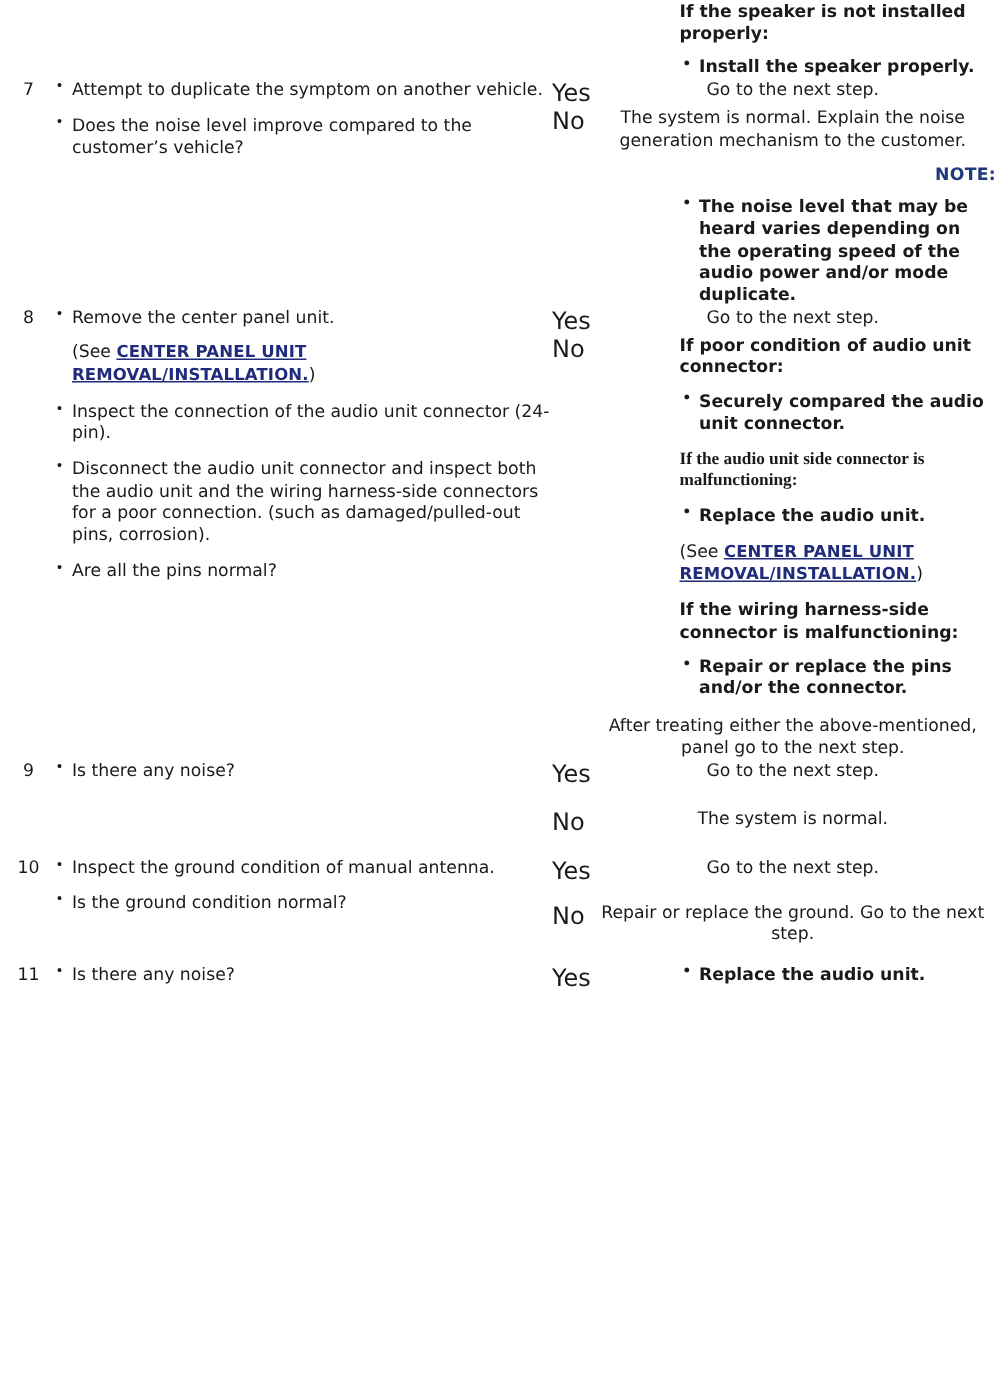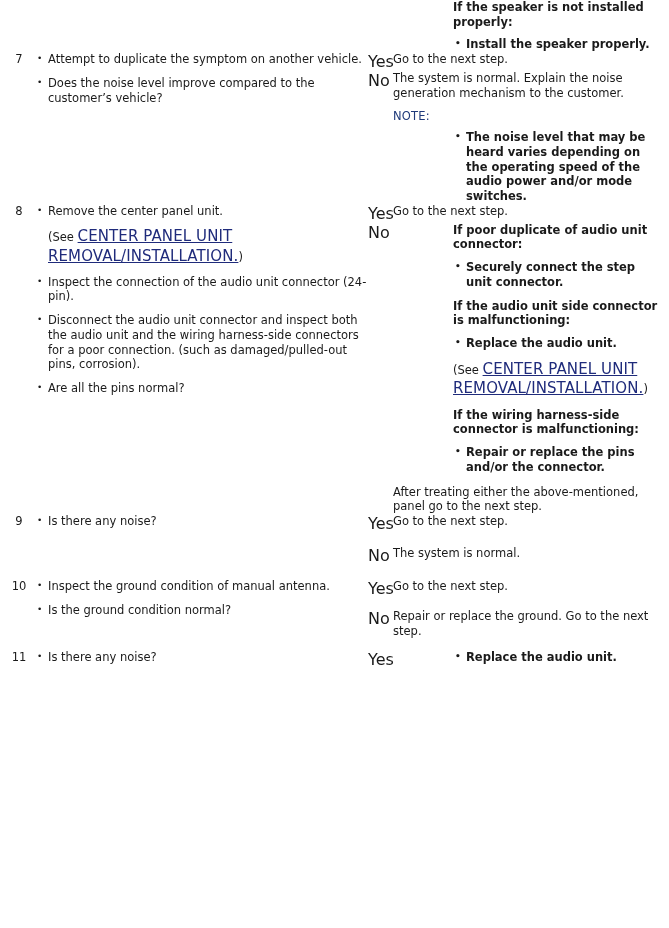--- a/index.html
+++ b/index.html
@@ -104,45 +104,47 @@
     color: #1a1a1a;
   }
   ul.bl > li.nobullet { padding-left: 13px; }
   ul.bl > li.nobullet::before { content: ""; }
 
   ul.bl.indent { margin-left: 60px; font-weight: bold; }
 
   .para {
     margin: 0 0 8px 0;
     line-height: 1.28;
+    text-align: center;
   }
   .para:last-child { margin-bottom: 0; }
 
   .bold-head {
     font-weight: bold;
     line-height: 1.28;
     margin: 0 0 8px 0;
   }
   .bold-head.ind { margin-left: 60px; }
 
   .xref {
     color: #1f2b7b;
-    font-weight: normal;
-    font-size: 15px;
+    font-weight: bold;
+    font-size: 11px;
     letter-spacing: 0.1px;
   }
   .seewrap {
     line-height: 1.3;
   }
 
   .note-label {
     color: #1f3a7a;
-    font-weight: normal;
+    font-weight: bold;
     margin: 0 0 7px 0;
     letter-spacing: 0.2px;
+    text-align: right;
   }
 
   .indent-block { margin-left: 60px; }
 </style>
 </head>
 <body>
 
 <div class="sheet">
   <table class="dtc">
     <colgroup>
@@ -187,21 +189,21 @@
         </td>
       </tr>
       <tr>
         <td class="cell-yn">
           <span>No</span>
         </td>
         <td class="cell-result">
           <div class="para">The system is normal. Explain the noise generation mechanism to the customer.</div>
           <div class="note-label">NOTE:</div>
           <ul class="bl indent">
-            <li>The noise level that may be heard varies depending on the operating speed of the audio power and/or mode switches.</li>
+            <li>The noise level that may be heard varies depending on the operating speed of the audio power and/or mode duplicate.</li>
           </ul>
         </td>
       </tr>
 
       <tr class="topline">
         <td class="cell-step" rowspan="2">
           <span>8</span>
         </td>
         <td class="cell-action" rowspan="2">
           <ul class="bl">
@@ -217,25 +219,25 @@
         </td>
         <td class="cell-result">
           <div class="para">Go to the next step.</div>
         </td>
       </tr>
       <tr>
         <td class="cell-yn">
           <span>No</span>
         </td>
         <td class="cell-result">
-          <div class="bold-head ind">If poor duplicate of audio unit connector:</div>
-          <ul class="bl indent">
-            <li>Securely connect the step unit connector.</li>
-          </ul>
-          <div class="bold-head ind" style="margin-top:9px;">If the audio unit side connector is malfunctioning:</div>
+          <div class="bold-head ind">If poor condition of audio unit connector:</div>
+          <ul class="bl indent">
+            <li>Securely compared the audio unit connector.</li>
+          </ul>
+          <div class="bold-head ind" style="margin-top:9px;font-family:Liberation Serif, serif;">If the audio unit side connector is malfunctioning:</div>
           <ul class="bl indent">
             <li>Replace the audio unit.</li>
           </ul>
           <div class="indent-block seewrap" style="margin-top:9px;"><span>(See </span><a class="xref" href="#">CENTER PANEL UNIT REMOVAL/INSTALLATION.</a><span>)</span></div>
           <div class="bold-head ind" style="margin-top:9px;">If the wiring harness-side connector is malfunctioning:</div>
           <ul class="bl indent">
             <li>Repair or replace the pins and/or the connector.</li>
           </ul>
           <div class="para" style="margin-top:10px;">After treating either the above-mentioned, panel go to the next step.</div>
         </td>

